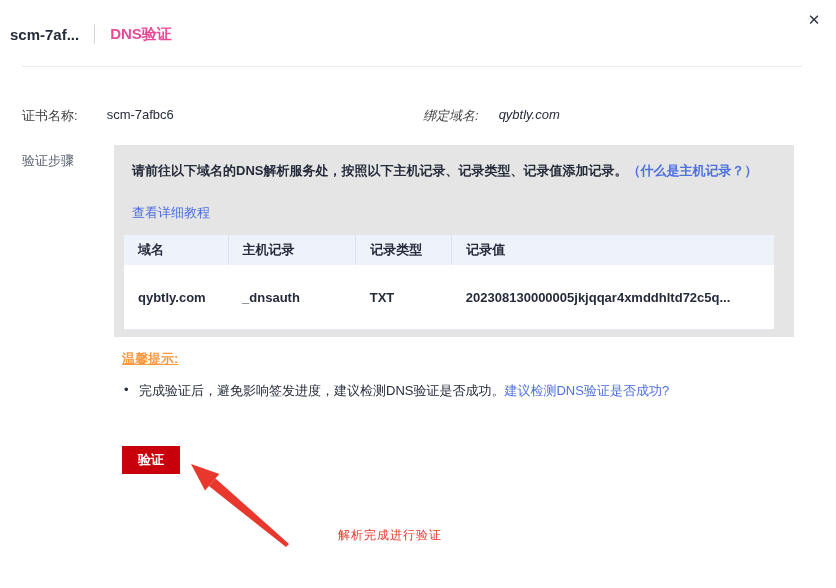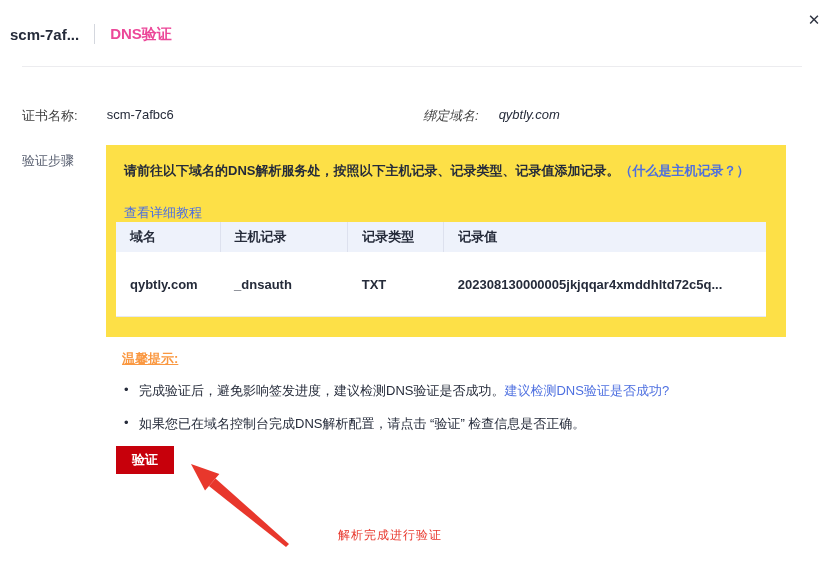--- a/index.html
+++ b/index.html
@@ -21,30 +21,30 @@
   .info-item{position:absolute;top:107px;display:flex;}
   .info-item .lbl{color:#404040;}
   .info-item.i1{left:22px;}
   .info-item.i1 .val{margin-left:29px;}
   .info-item.i2{left:423px;font-style:italic;}
   .info-item.i2 .val{margin-left:20px;}
 
   .section-label{position:absolute;left:22px;top:152px;color:#5a6172;}
 
   .panel{
-    position:absolute;left:106px;top:145px;width:680px;height:192px;
-    background:#fde047;box-sizing:border-box;padding:17px 20px 0 18px;
+    position:absolute;left:114px;top:145px;width:680px;height:192px;
+    background:#e5e5e5;box-sizing:border-box;padding:17px 20px 0 18px;
   }
   .instruction{margin:0;font-weight:bold;color:#252b3a;line-height:18px;}
   a{color:#4d6fe0;text-decoration:none;cursor:pointer;}
   .instruction a{font-weight:bold;}
   .tutorial{display:inline-block;margin-top:24px;}
 
   table.dns{
-    width:650px;border-collapse:collapse;background:#fff;
+    margin-top:13px;width:650px;border-collapse:collapse;background:#fff;
     margin-left:-8px;
   }
   table.dns thead th{
     background:#eef2fb;text-align:left;font-weight:bold;color:#252b3a;
     height:30px;padding:0 0 0 14px;font-size:13px;
     border-right:1px solid #dde1ee;
   }
   table.dns thead th:last-child{border-right:none;}
   table.dns tbody td{
     background:#fff;height:64px;padding:0 0 0 14px;color:#252b3a;font-weight:bold;
@@ -52,21 +52,21 @@
   }
   .c1{width:97px;} .c2{width:131px;} .c3{width:100px;} .c4{width:322px;}
 
   .tips{position:absolute;left:122px;top:350px;width:680px;}
   .tips-title{margin:0;color:#fa9841;font-weight:bold;text-decoration:underline;}
   .tips ul{list-style:none;margin:14px 0 0 0;padding:0;}
   .tips li{position:relative;padding-left:17px;margin-bottom:15px;color:#252b3a;}
   .tips li::before{content:"•";position:absolute;left:2px;top:0;color:#252b3a;}
 
   .verify-btn{
-    position:absolute;left:116px;top:446px;width:58px;height:28px;
+    position:absolute;left:122px;top:446px;width:58px;height:28px;
     background:#c7000b;color:#fff;border:none;font-size:13px;font-weight:bold;
     font-family:inherit;cursor:pointer;
   }
 
   .arrow-svg{position:absolute;left:183px;top:460px;}
   .annotation{
     position:absolute;left:338px;top:527px;color:#e8372c;font-size:12px;
     letter-spacing:1px;
   }
 </style>
@@ -121,23 +121,20 @@
       </tbody>
     </table>
   </div>
 
   <div class="tips">
     <p class="tips-title">温馨提示:</p>
     <ul>
       <li>
         <span>完成验证后，避免影响签发进度，建议检测DNS验证是否成功。</span><a>建议检测DNS验证是否成功?</a>
       </li>
-      <li>
-        <span>如果您已在域名控制台完成DNS解析配置，请点击 “验证” 检查信息是否正确。</span>
-      </li>
     </ul>
   </div>
 
   <button class="verify-btn">验证</button>
 
   <svg class="arrow-svg" width="118" height="98" viewBox="0 0 118 98">
     <polygon points="8,4 22,30.6 36.4,14" fill="#e8372c"></polygon>
     <polygon points="25.9,26.1 32.5,18.5 106,83.9 103,87.1" fill="#e8372c"></polygon>
   </svg>
 

